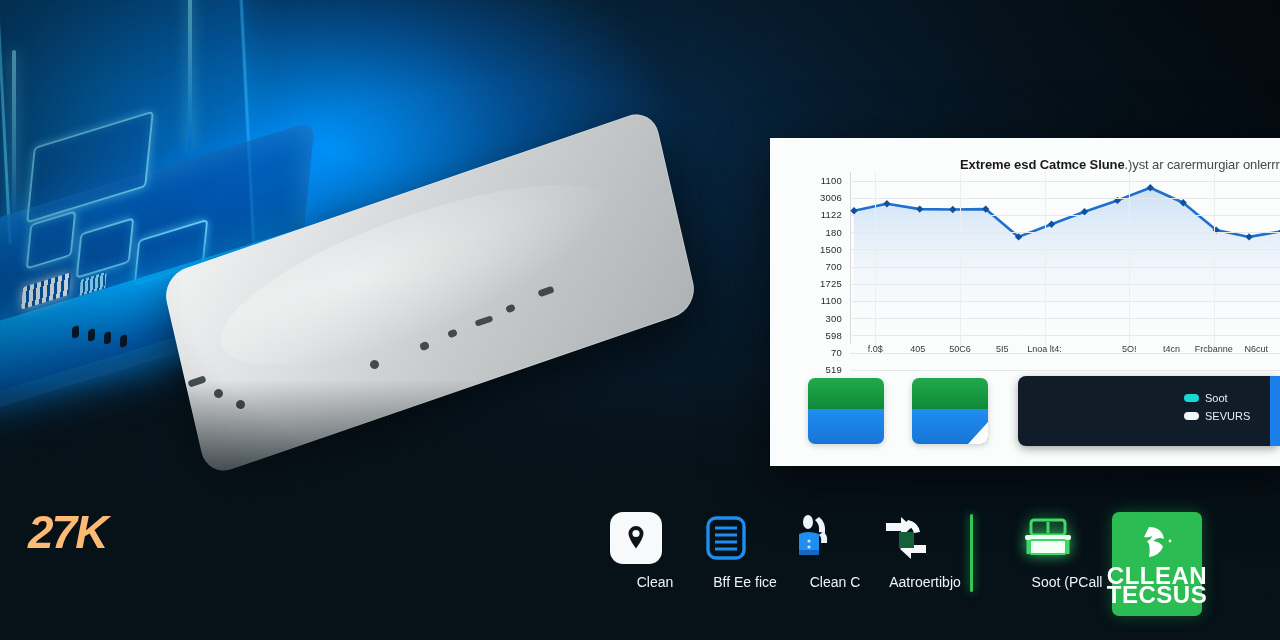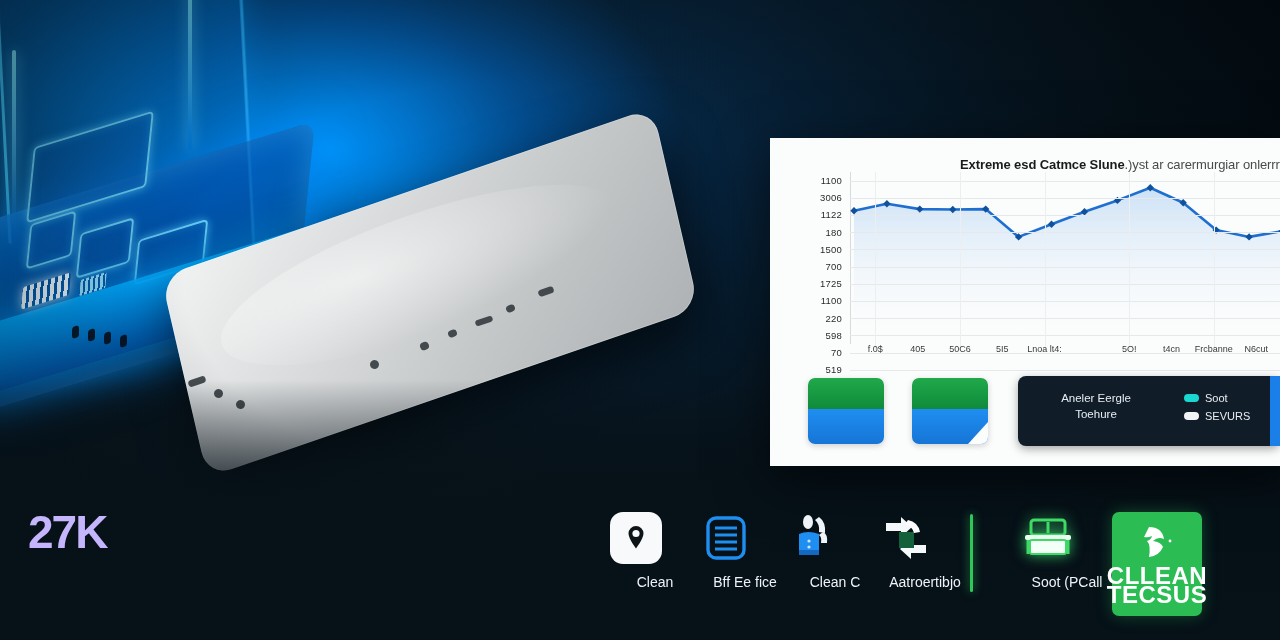--- a/index.html
+++ b/index.html
@@ -154,22 +154,22 @@
     font-size:11.5px; color:#e6edf3; line-height:16px; text-align:center;
   }
   .legend-items { position:absolute; left:166px; top:13px; }
   .legend-item { display:flex; align-items:center; gap:6px; height:18px; font-size:11px; color:#e9eef2; }
   .swatch { width:15px; height:8px; border-radius:4px; flex:none; }
   .blue-strip { position:absolute; right:0; top:2px; width:20px; height:70px; background:#1a7fe8; }
 
   
   .brand { position:absolute; left:28px; top:508px; }
   .brand-27k {
-    font-size:46px; font-weight:bold; color:#c4b5fd; letter-spacing:-2px;
-    line-height:48px;
+    font-size:46px; font-weight:bold; color:#fdba74; letter-spacing:-2px;
+    font-style:italic; line-height:48px;
   }
   .brand-name {
     font-size:38px; font-weight:bold; color:#ffffff; letter-spacing:-.5px; line-height:46px;
   }
 
   
   .icon-row { position:absolute; left:610px; top:512px; display:flex; align-items:flex-start; gap:0; }
   .icon-cell { width:90px; display:flex; flex-direction:column; }
   .icon-box { width:52px; height:52px; display:flex; align-items:center; justify-content:center; }
   .icon-label {
@@ -240,21 +240,21 @@
 
     <div class="yaxis">
         <div class="ytick">1100</div>
         <div class="ytick">3006</div>
         <div class="ytick">1122</div>
         <div class="ytick">180</div>
         <div class="ytick">1500</div>
         <div class="ytick">700</div>
         <div class="ytick">1725</div>
         <div class="ytick">1100</div>
-        <div class="ytick">220</div>
+        <div class="ytick">300</div>
         <div class="ytick">598</div>
         <div class="ytick">70</div>
         <div class="ytick">519</div>
       </div>
     <div class="plot">
       <div class="axisline"></div>
       <svg width="440" height="172" viewBox="0 0 440 172" style="position:absolute;left:0;top:0;">
         <defs>
           <linearGradient id="areaFill" x1="0" y1="0" x2="0" y2="1">
             <stop offset="0%" stop-color="#bcd8f4" stop-opacity="0.75"></stop>
@@ -317,24 +317,20 @@
       <div class="tile-top"></div>
       <div class="tile-bot"></div>
     </div>
     <div class="tile" style="left:142px;">
       <div class="tile-top"></div>
       <div class="tile-bot"></div>
       <div class="notch"></div>
     </div>
 
     <div class="legend-card">
-      <div class="legend-txt">
-        <div>Aneler Eergle</div>
-        <div>Toehure</div>
-      </div>
       <div class="legend-items">
         <div class="legend-item">
           <span class="swatch" style="background:#19d8d0"></span>
           <span>Soot</span>
         </div>
         <div class="legend-item">
           <span class="swatch" style="background:#f0f4f7"></span>
           <span>SEVURS</span>
         </div>
       </div>

